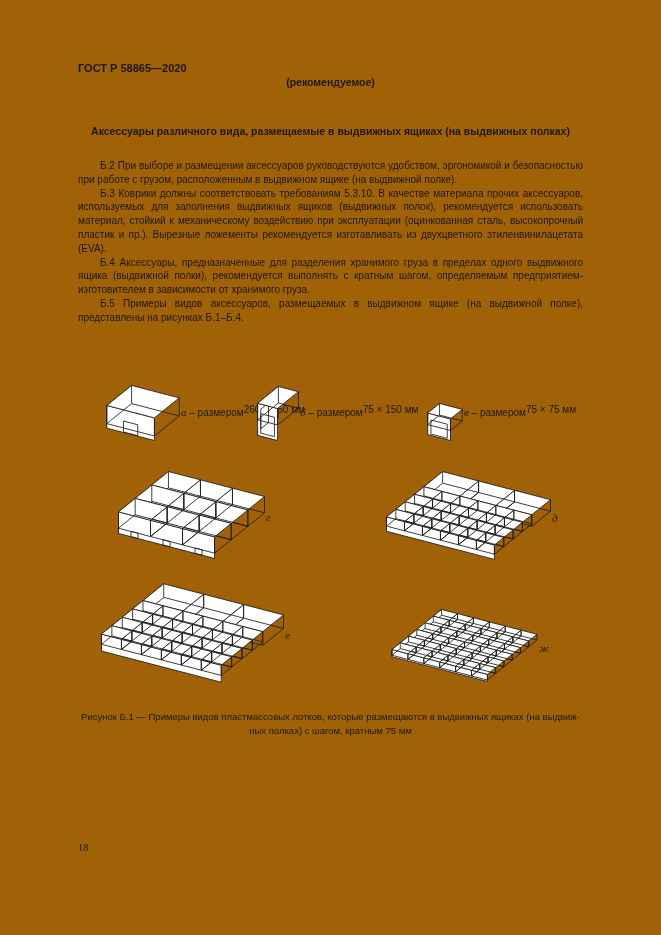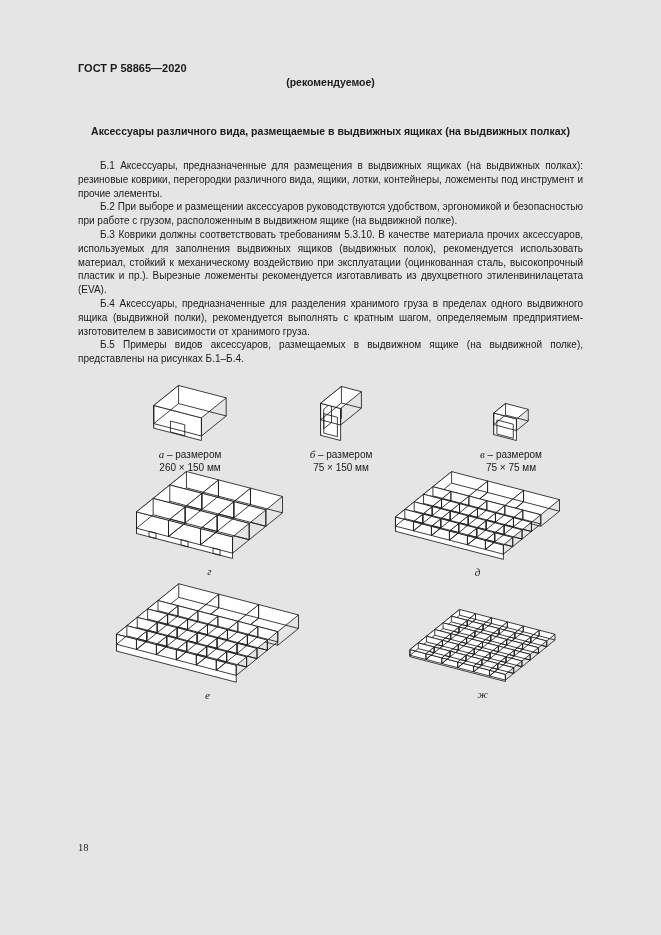--- a/index.html
+++ b/index.html
@@ -1,19 +1,19 @@
 <!DOCTYPE html>
 <html><head>
 <meta charset="utf-8">
 <style>
   html,body{margin:0;padding:0;background:#888;}
   .page{
     position:relative;
     width:661px;height:935px;
-    background:#e5e5e5;
+    background:#a16207;
     font-family:"Liberation Sans", sans-serif;
     color:#1a1a1a;
     overflow:hidden;
     margin:0 auto;
   }
   .content{position:absolute;left:78px;top:0;width:505px;}
   .doc-header{
     padding-top:62px;
     font-size:11px;font-weight:bold;line-height:13px;
     text-align:left;
@@ -33,21 +33,21 @@
   .paragraphs{margin-top:22px;}
   .para{
     margin:0;
     font-size:10px;line-height:13.8px;
     text-align:justify;
     text-indent:22px;
   }
   .figure-area{
     position:absolute;left:0;top:370px;width:661px;height:340px;
   }
-  .fig-group{position:absolute;display:flex;flex-direction:column;align-items:center;}
+  .fig-group{position:absolute;display:flex;flex-direction:row;align-items:center;}
   .fig-imgbox{display:flex;align-items:flex-end;justify-content:center;}
   .fig-imgbox-r1{height:66px;}
   .fig-lab{
     margin-top:6px;font-size:10px;line-height:13px;text-align:center;white-space:nowrap;
   }
   .fig-lab i{font-family:"Liberation Serif", serif;font-size:11px;}
   .fig-size{font-size:10px;line-height:13px;text-align:center;white-space:nowrap;}
   .fig-letter{
     margin-top:5px;font-size:11px;line-height:13px;text-align:center;
     font-family:"Liberation Serif", serif;font-style:italic;
@@ -73,21 +73,20 @@
 </style>
 </head>
 <body>
 
 <div class="page">
   <div class="content">
     <div class="doc-header">ГОСТ Р 58865—2020</div>
     <div class="annex-subtitle">(рекомендуемое)</div>
     <div class="section-title">Аксессуары различного вида, размещаемые в выдвижных ящиках (на выдвижных полках)</div>
     <div class="paragraphs" id="paragraphs">
-        <p class="para">Б.1  Аксессуары, предназначенные для размещения в выдвижных ящиках (на выдвижных полках): резиновые коврики, перегородки различного вида, ящики, лотки, контейнеры, ложементы под инструмент и прочие элементы.</p>
         <p class="para">Б.2  При выборе и размещении аксессуаров руководствуются удобством, эргономикой и безопасностью при работе с грузом, расположенным в выдвижном ящике (на выдвижной полке).</p>
         <p class="para">Б.3  Коврики должны соответствовать требованиям 5.3.10. В качестве материала прочих аксессуаров, используемых для заполнения выдвижных ящиков (выдвижных полок), рекомендуется использовать материал, стойкий к механическому воздействию при эксплуатации (оцинкованная сталь, высокопрочный пластик и пр.). Вырезные ложементы рекомендуется изготавливать из двухцветного этиленвинилацетата (EVA).</p>
         <p class="para">Б.4  Аксессуары, предназначенные для разделения хранимого груза в пределах одного выдвижного ящика (выдвижной полки), рекомендуется выполнять с кратным шагом, определяемым предприятием-изготовителем в зависимости от хранимого груза.</p>
         <p class="para">Б.5  Примеры видов аксессуаров, размещаемых в выдвижном ящике (на выдвижной полке), представлены на рисунках Б.1–Б.4.</p>
       </div>
   </div>
 
   <div class="figure-area">
 
     <div class="fig-group fig-a">
@@ -777,15 +776,19 @@
             <line x1="16.00" y1="-3.04" x2="16.00" y2="2.72" stroke="#1c1c1c" stroke-width="0.85"></line>
             <line x1="8.32" y1="-13.92" x2="8.32" y2="-8.16" stroke="#1c1c1c" stroke-width="0.85"></line>
             <line x1="24.32" y1="-9.76" x2="24.32" y2="-4.00" stroke="#1c1c1c" stroke-width="0.85"></line>
           </svg>
         </div>
       <div class="fig-letter">ж</div>
     </div>
 
   </div>
 
+  <div class="figure-caption">
+    <div>Рисунок Б.1 — Примеры видов пластмассовых лотков, которые размещаются в выдвижных ящиках (на выдвиж-</div>
+    <div>ных полках) с шагом, кратным 75 мм</div>
+  </div>
 
   <div class="page-number">18</div>
 </div>
 
 </body></html>

